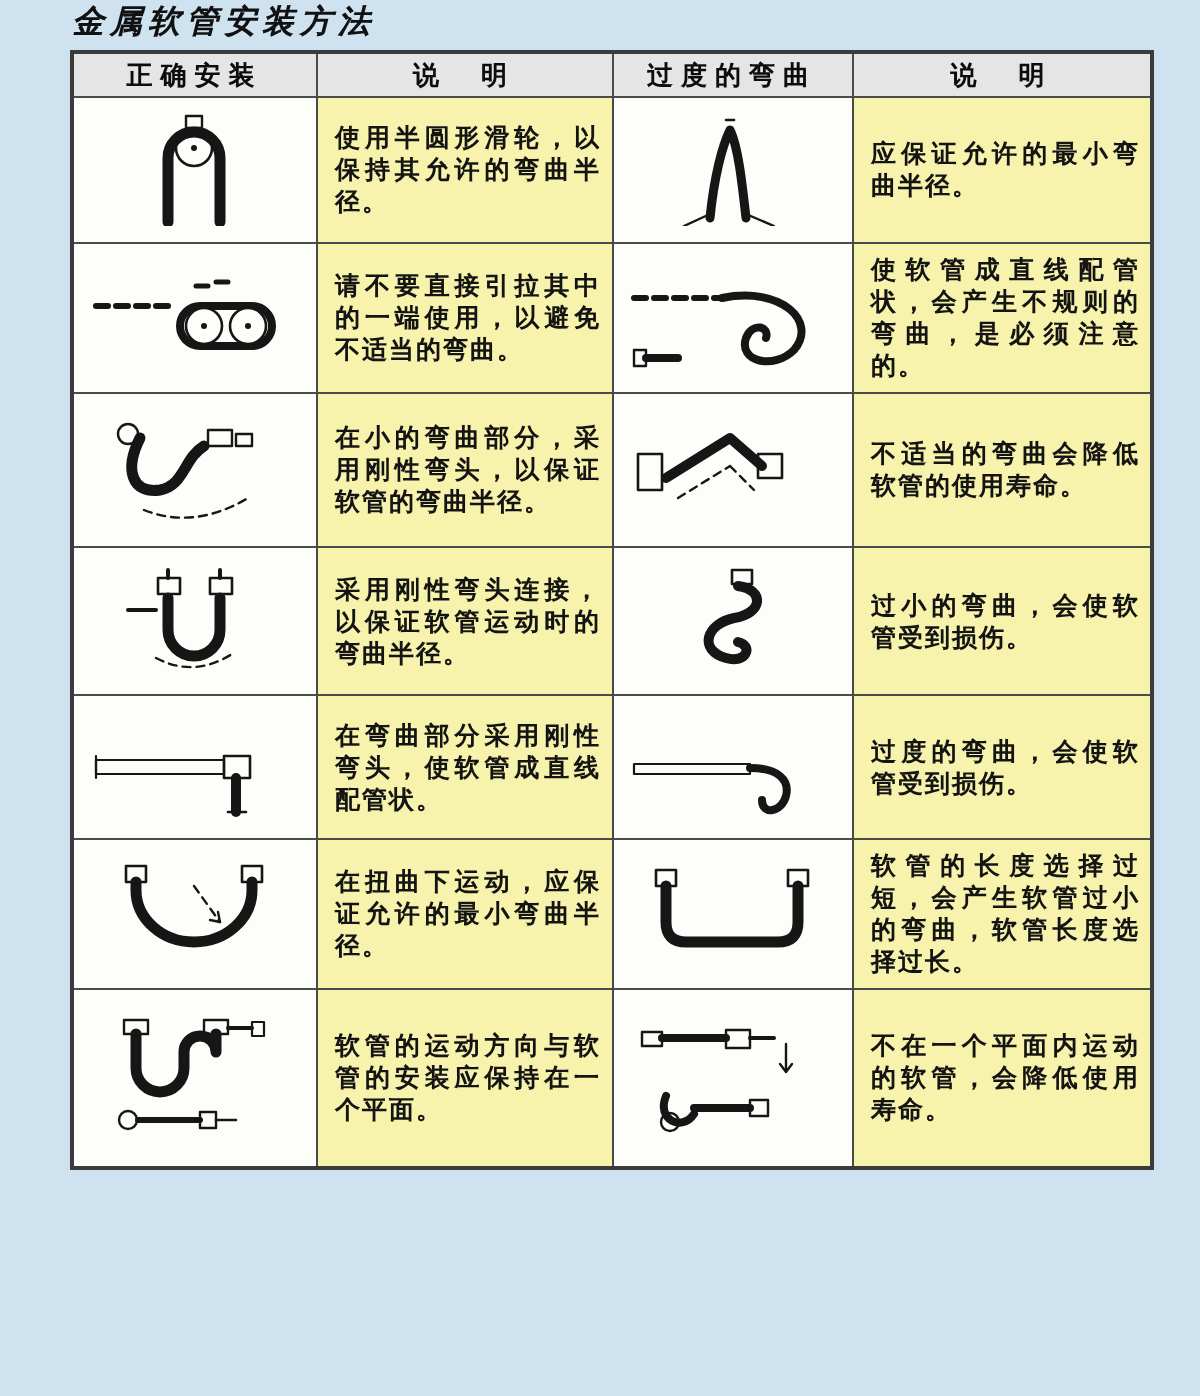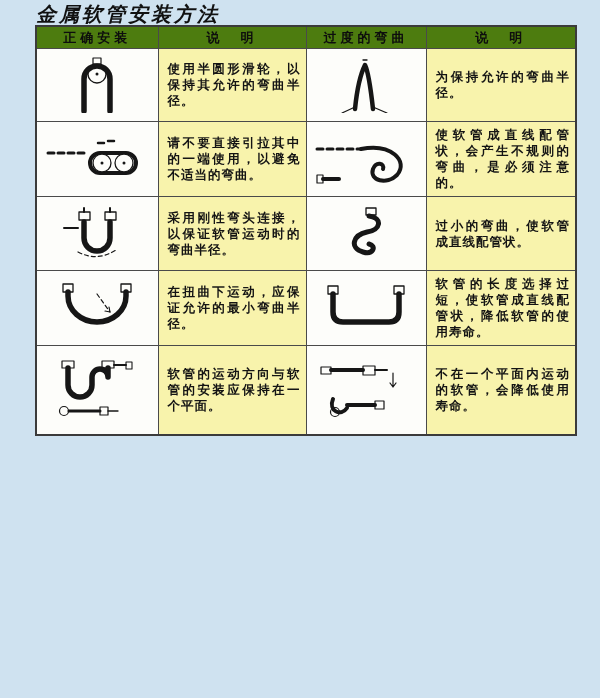--- a/index.html
+++ b/index.html
@@ -6,31 +6,31 @@
   body{
     width:600px;height:698px;
     background:#cfe2f0;
     font-family:"Liberation Sans","DejaVu Sans",sans-serif;
     position:relative;overflow:hidden;
   }
   .title{
     position:absolute;left:36px;top:1px;
     font-family:"DejaVu Serif","Liberation Serif",serif;
     font-style:italic;font-weight:bold;
-    font-size:20px;letter-spacing:3px;color:#111;
+    font-size:16px;letter-spacing:3px;color:#111;
   }
   table.tbl{
     position:absolute;left:35px;top:25px;
     width:540px;border-collapse:collapse;table-layout:fixed;
     border:2px solid #3b3b3b;
     background:#fdfdfa;
   }
   .tbl th,.tbl td{border:1px solid #4a4a4a;padding:0;}
   .tbl th{
-    background:#4d7c0f;color:#0d0d0d;
+    background:#e5e5e5;color:#0d0d0d;
     font-size:13px;font-weight:bold;letter-spacing:4px;
     height:21px;text-align:center;
   }
   td.img{background:#fdfdfa;text-align:center;vertical-align:middle;}
   td.desc{
     background:#f8f3ac;color:#141414;
     font-size:12.5px;font-weight:bold;line-height:16px;
     letter-spacing:1px;text-align:justify;
     padding:3px 5px 3px 9px;vertical-align:middle;
   }
@@ -75,21 +75,21 @@
         </svg>
       </td>
       <td class="desc">使用半圆形滑轮，以保持其允许的弯曲半径。</td>
       <td class="img">
         <svg class="illus" width="110" height="56" viewBox="0 0 110 56">
           <path d="M52 3 L56 3" stroke-width="1.3"></path>
           <path d="M44 52 C46 32 50 16 54 8 C58 16 60 34 62 52" stroke-width="4.5"></path>
           <path d="M44 50 L31 56 M62 50 L76 56" stroke-width="1.2"></path>
         </svg>
       </td>
-      <td class="desc">为保持允许的弯曲半径。</td>
+      <td class="desc">应保证允许的最小弯曲半径。</td>
     </tr>
 
     <tr class="r2">
       <td class="img">
         <svg class="illus" width="110" height="56" viewBox="0 0 110 56">
           <path d="M6 22 H44" stroke-width="3" stroke-dasharray="6 4"></path>
           <path d="M56 12 H62 M66 10 H72" stroke-width="2.5"></path>
           <rect x="48" y="22" width="46" height="20" rx="10" stroke-width="4"></rect>
           <circle class="fillw" cx="60" cy="32" r="9" stroke-width="1.3"></circle>
           <circle class="fillw" cx="82" cy="32" r="9" stroke-width="1.3"></circle>
@@ -102,63 +102,103 @@
         <svg class="illus" width="110" height="56" viewBox="0 0 110 56">
           <path d="M6 18 H50" stroke-width="3" stroke-dasharray="6 4"></path>
           <path d="M50 18 C80 12 98 30 86 44 C76 54 58 50 62 38 C65 30 74 32 72 38" stroke-width="4"></path>
           <rect x="6" y="44" width="6" height="8" stroke-width="1.2"></rect>
           <path d="M12 48 H28" stroke-width="4"></path>
         </svg>
       </td>
       <td class="desc">使软管成直线配管状，会产生不规则的弯曲，是必须注意的。</td>
     </tr>
 
+    <tr class="r3">
+      <td class="img">
+        <svg class="illus" width="110" height="56" viewBox="0 0 110 56">
+          <circle cx="22" cy="10" r="5" stroke-width="1.2"></circle>
+          <path d="M28 12 C20 28 24 40 38 38 C50 36 50 22 60 16" stroke-width="5.5"></path>
+          <rect x="62" y="8" width="12" height="8" stroke-width="1.2"></rect>
+          <rect x="76" y="10" width="8" height="6" stroke-width="1.2"></rect>
+          <path d="M30 48 Q55 58 82 42" stroke-width="1.2" stroke-dasharray="4 3"></path>
+        </svg>
+      </td>
+      <td class="desc">在小的弯曲部分，采用刚性弯头，以保证软管的弯曲半径。</td>
+      <td class="img">
+        <svg class="illus" width="110" height="56" viewBox="0 0 110 56">
+          <rect x="8" y="20" width="12" height="18" stroke-width="1.3"></rect>
+          <path d="M22 32 L54 12 L70 26" stroke-width="5"></path>
+          <rect x="68" y="20" width="12" height="12" stroke-width="1.3"></rect>
+          <path d="M28 42 L54 26 M54 26 L66 38" stroke-width="1.2" stroke-dasharray="4 3"></path>
+        </svg>
+      </td>
+      <td class="desc">不适当的弯曲会降低软管的使用寿命。</td>
+    </tr>
 
     <tr class="r4">
       <td class="img">
         <svg class="illus" width="110" height="56" viewBox="0 0 110 56">
           <path d="M42 2 V6 M68 2 V6" stroke-width="2"></path>
           <rect x="37" y="6" width="11" height="8" stroke-width="1.3"></rect>
           <rect x="63" y="6" width="11" height="8" stroke-width="1.3"></rect>
           <path d="M22 22 H36" stroke-width="2"></path>
           <path d="M42 16 V32 A13 13 0 0 0 68 32 V16" stroke-width="5.5"></path>
           <path d="M36 46 Q55 56 74 44" stroke-width="1.2" stroke-dasharray="4 3"></path>
         </svg>
       </td>
       <td class="desc">采用刚性弯头连接，以保证软管运动时的弯曲半径。</td>
       <td class="img">
         <svg class="illus" width="110" height="56" viewBox="0 0 110 56">
           <rect x="55" y="2" width="10" height="7" stroke-width="1.3"></rect>
           <path d="M58 10 C72 12 70 24 56 26 C42 29 38 42 52 46 C62 49 66 40 58 38" stroke-width="5"></path>
         </svg>
       </td>
-      <td class="desc">过小的弯曲，使软管成直线配管状。</td>
-    </tr>
-
-
+      <td class="desc">过小的弯曲，会使软管受到损伤。</td>
+    </tr>
+
+
+    <tr class="r6">
+      <td class="img">
+        <svg class="illus" width="110" height="56" viewBox="0 0 110 56">
+          <rect x="6" y="24" width="64" height="7" stroke-width="1.1"></rect>
+          <path d="M6 22 V33" stroke-width="1.1"></path>
+          <rect x="70" y="22" width="13" height="11" stroke-width="1.3"></rect>
+          <path d="M76 33 V50" stroke-width="5"></path>
+          <path d="M72 50 H81" stroke-width="1.3"></path>
+        </svg>
+      </td>
+      <td class="desc">在弯曲部分采用刚性弯头，使软管成直线配管状。</td>
+      <td class="img">
+        <svg class="illus" width="110" height="56" viewBox="0 0 110 56">
+          <rect x="6" y="26" width="58" height="5" stroke-width="1.1"></rect>
+          <path d="M64 28 C78 28 84 34 82 42 C80 50 70 52 70 44" stroke-width="4"></path>
+        </svg>
+      </td>
+      <td class="desc">过度的弯曲，会使软管受到损伤。</td>
+    </tr>
 
     <tr class="r7">
       <td class="img">
         <svg class="illus" width="110" height="56" viewBox="0 0 110 56">
           <rect x="21" y="4" width="10" height="8" stroke-width="1.3"></rect>
           <rect x="79" y="4" width="10" height="8" stroke-width="1.3"></rect>
           <path d="M26 12 V16 A29 26 0 0 0 84 16 V12" stroke-width="5.5"></path>
           <path d="M55 14 L68 32" stroke-width="1.2" stroke-dasharray="4 3"></path>
           <path d="M68 32 l-1 -5 M68 32 l-5 -1" stroke-width="1.2"></path>
         </svg>
       </td>
       <td class="desc">在扭曲下运动，应保证允许的最小弯曲半径。</td>
       <td class="img">
         <svg class="illus" width="110" height="56" viewBox="0 0 110 56">
           <rect x="17" y="6" width="10" height="8" stroke-width="1.3"></rect>
           <rect x="83" y="6" width="10" height="8" stroke-width="1.3"></rect>
           <path d="M22 14 V32 Q22 42 32 42 H78 Q88 42 88 32 V14" stroke-width="5.5"></path>
         </svg>
       </td>
-      <td class="desc">软管的长度选择过短，使软管成直线配管状，降低软管的使用寿命。</td>
+      <td class="desc">软管的长度选择过短，会产生软管过小的弯曲，软管长度选择过长。</td>
     </tr>
 
     <tr class="r8">
       <td class="img">
         <svg class="illus" width="110" height="62" viewBox="0 0 110 62">
           <rect x="20" y="2" width="12" height="7" stroke-width="1.2"></rect>
           <rect x="60" y="2" width="12" height="7" stroke-width="1.2"></rect>
           <path d="M72 6 H84" stroke-width="2"></path>
           <rect x="84" y="3" width="6" height="7" stroke-width="1.1"></rect>
           <path d="M26 9 V26 A12 12 0 0 0 50 26 V18 A8 8 0 0 1 66 18 V9" stroke-width="5.5"></path>

